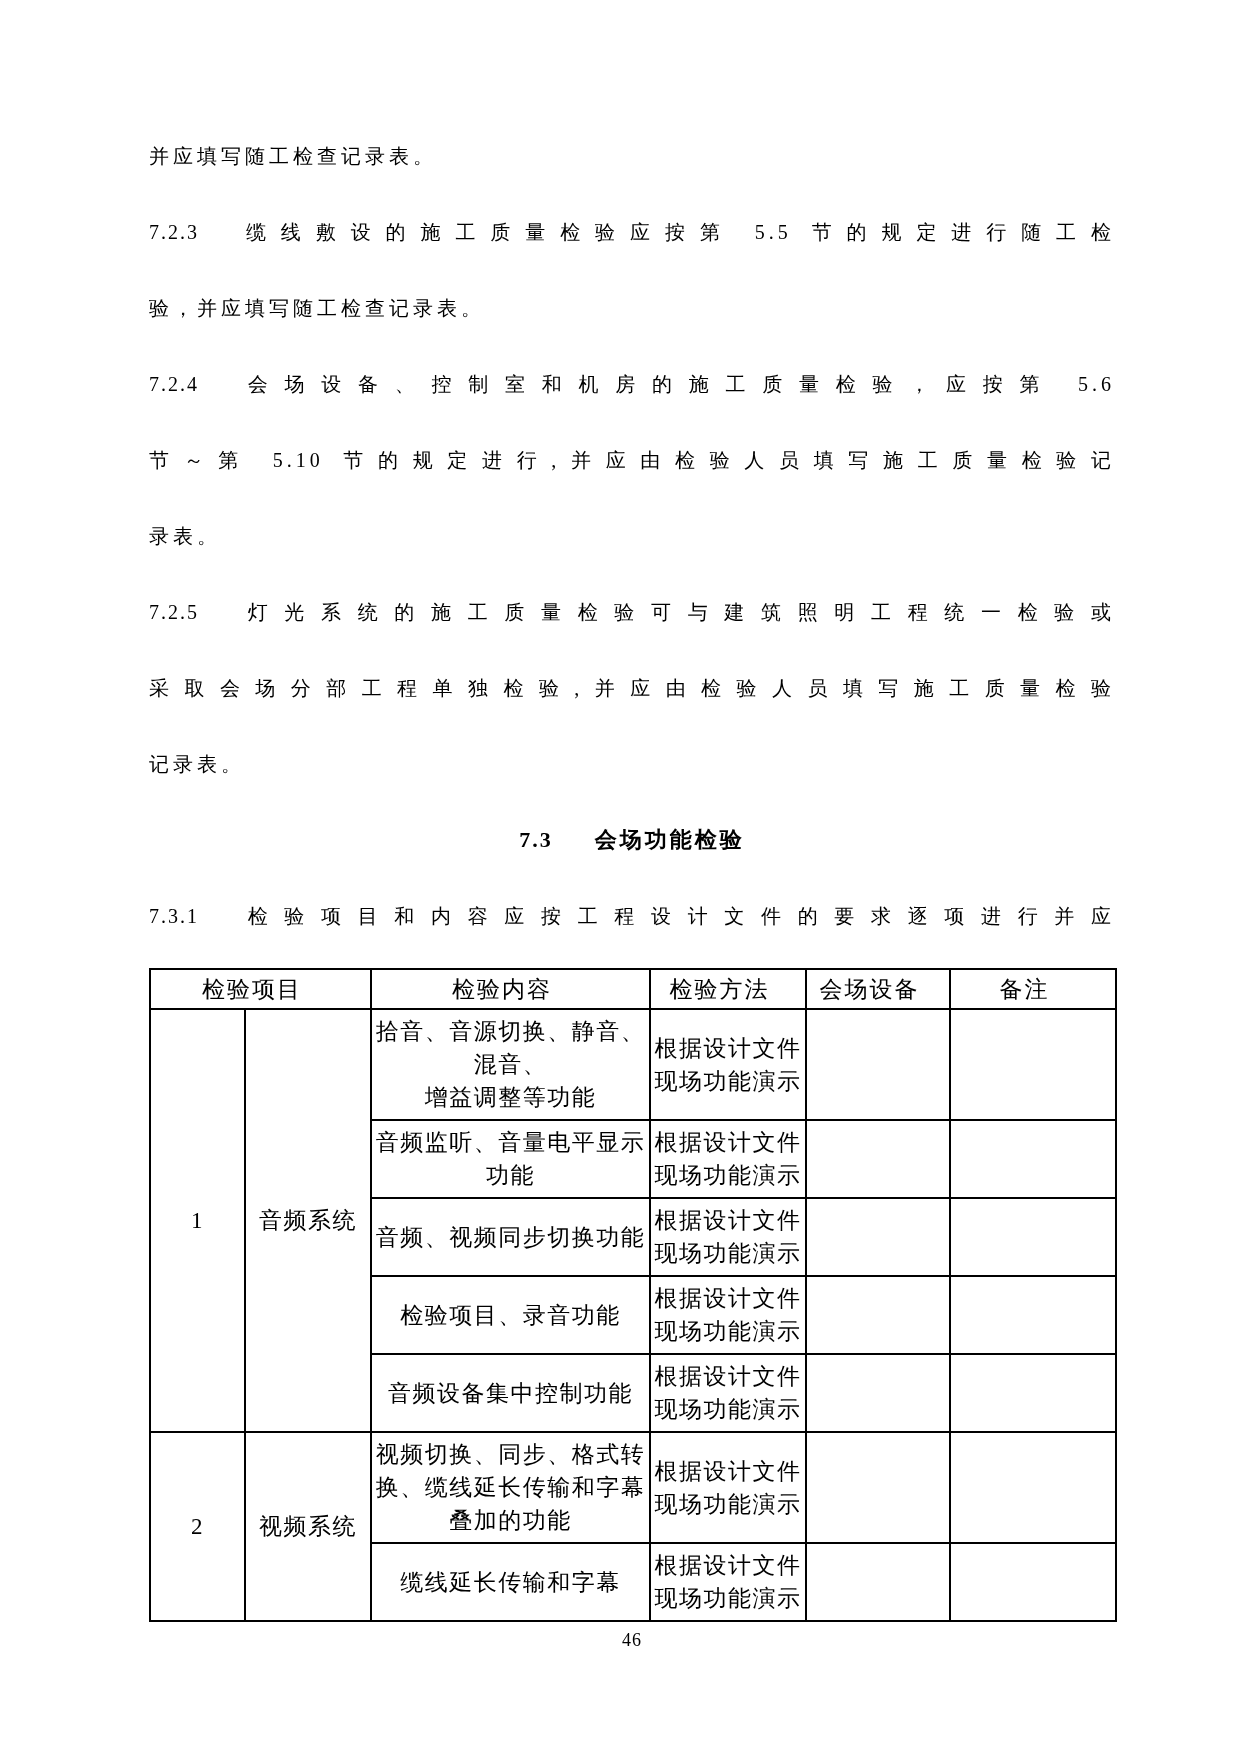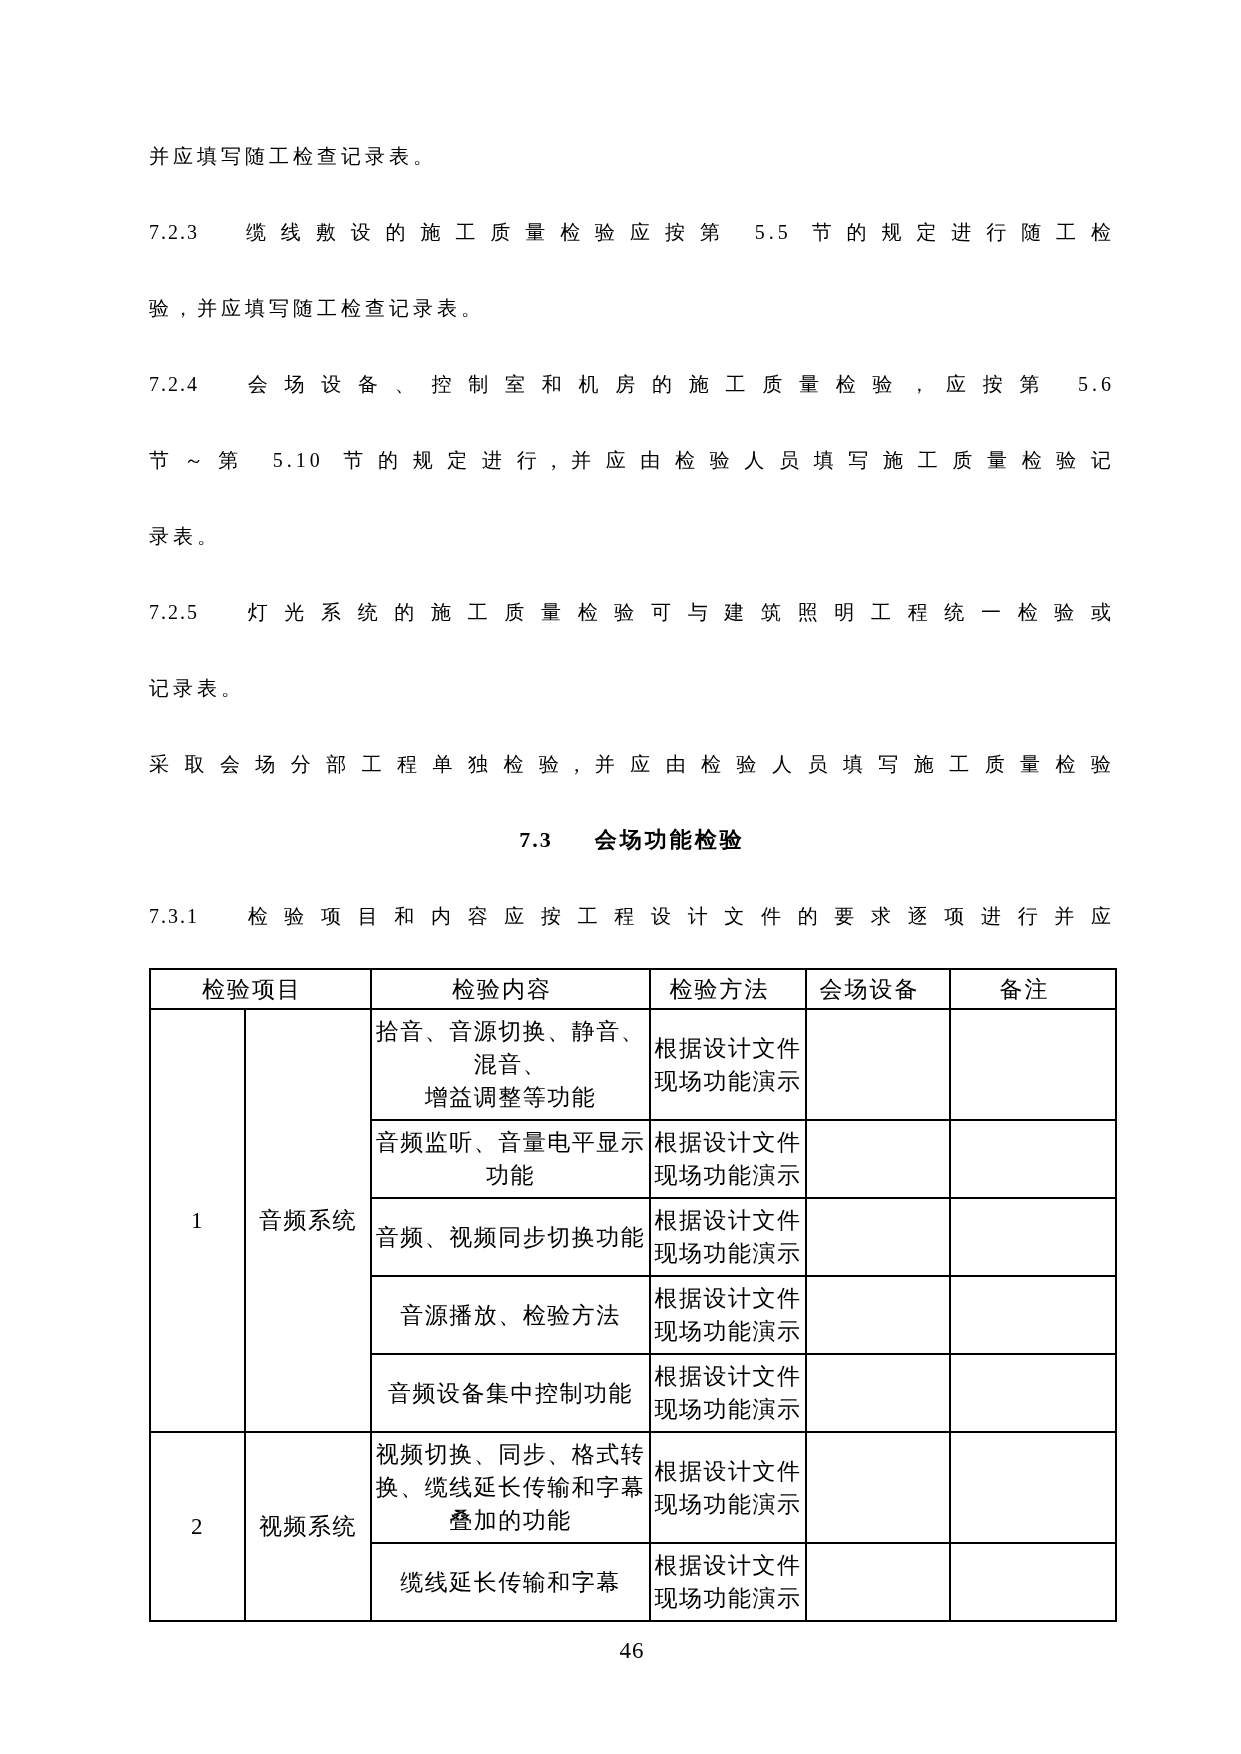--- a/index.html
+++ b/index.html
@@ -62,44 +62,44 @@
     padding:6px 17px 5px 0;
     letter-spacing:2px;
   }
   .c-no     { width:95px;  }
   .c-sys    { width:126px; }
   .c-content{ width:279px; }
   .c-method { width:156px; }
   .c-result { width:144px; }
   .c-remark { width:166px; }
   .pagenum {
-    margin-top:16px;
+    margin-top:8px;
     text-align:center;
-    font-size:23px;
+    font-size:18px;
     letter-spacing:1px;
   }
 </style>
 </head>
 <body>
 
 <div class="page">
   <div class="content">
 
     <div class="bodyline">并应填写随工检查记录表。</div>
 
     <div class="bodyline fill"><span class="pnum">7.2.3</span><span>缆线敷设的施工质量检验应按第 5.5 节的规定进行随工检</span></div>
     <div class="bodyline">验，并应填写随工检查记录表。</div>
 
     <div class="bodyline fill"><span class="pnum">7.2.4</span><span>会场设备、控制室和机房的施工质量检验，应按第 5.6</span></div>
     <div class="bodyline fill">节～第 5.10 节的规定进行,并应由检验人员填写施工质量检验记</div>
     <div class="bodyline">录表。</div>
 
     <div class="bodyline fill"><span class="pnum">7.2.5</span><span>灯光系统的施工质量检验可与建筑照明工程统一检验或</span></div>
+    <div class="bodyline fill">采取会场分部工程单独检验,并应由检验人员填写施工质量检验</div>
     <div class="bodyline">记录表。</div>
-    <div class="bodyline fill">采取会场分部工程单独检验,并应由检验人员填写施工质量检验</div>
 
     <div class="heading"><span class="hnum">7.3</span><span class="htitle">会场功能检验</span></div>
 
     <div class="bodyline fill"><span class="pnum">7.3.1</span><span>检验项目和内容应按工程设计文件的要求逐项进行并应</span></div>
 
     <table class="check-table">
       <colgroup>
         <col class="c-no">
           <col class="c-sys">
           <col class="c-content">
@@ -136,21 +136,21 @@
           <td></td>
         </tr>
         <tr>
           <td>音频、视频同步切换功能</td>
           <td>根据设计文件
 现场功能演示</td>
           <td></td>
           <td></td>
         </tr>
         <tr>
-          <td>音源播放、检验方法</td>
+          <td>检验项目、录音功能</td>
           <td>根据设计文件
 现场功能演示</td>
           <td></td>
           <td></td>
         </tr>
         <tr>
           <td>音频设备集中控制功能</td>
           <td>根据设计文件
 现场功能演示</td>
           <td></td>

